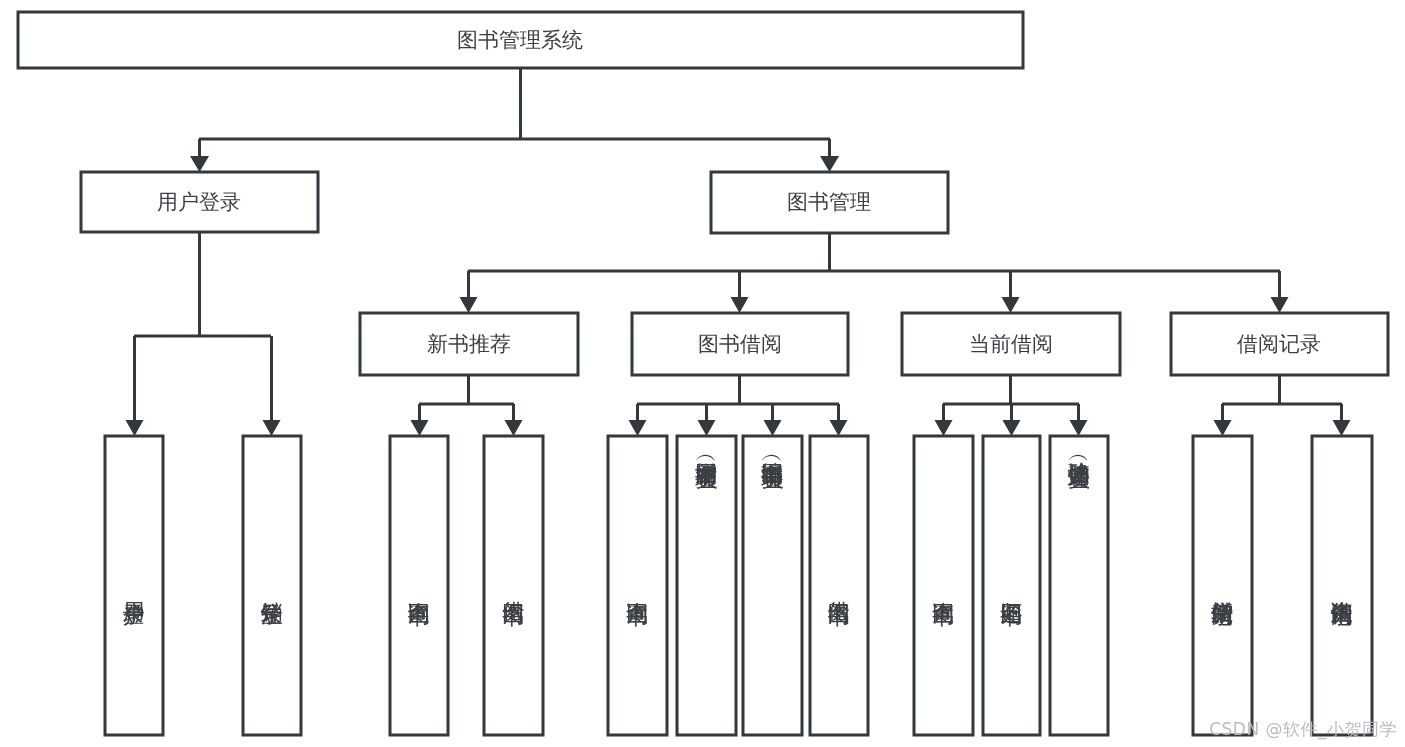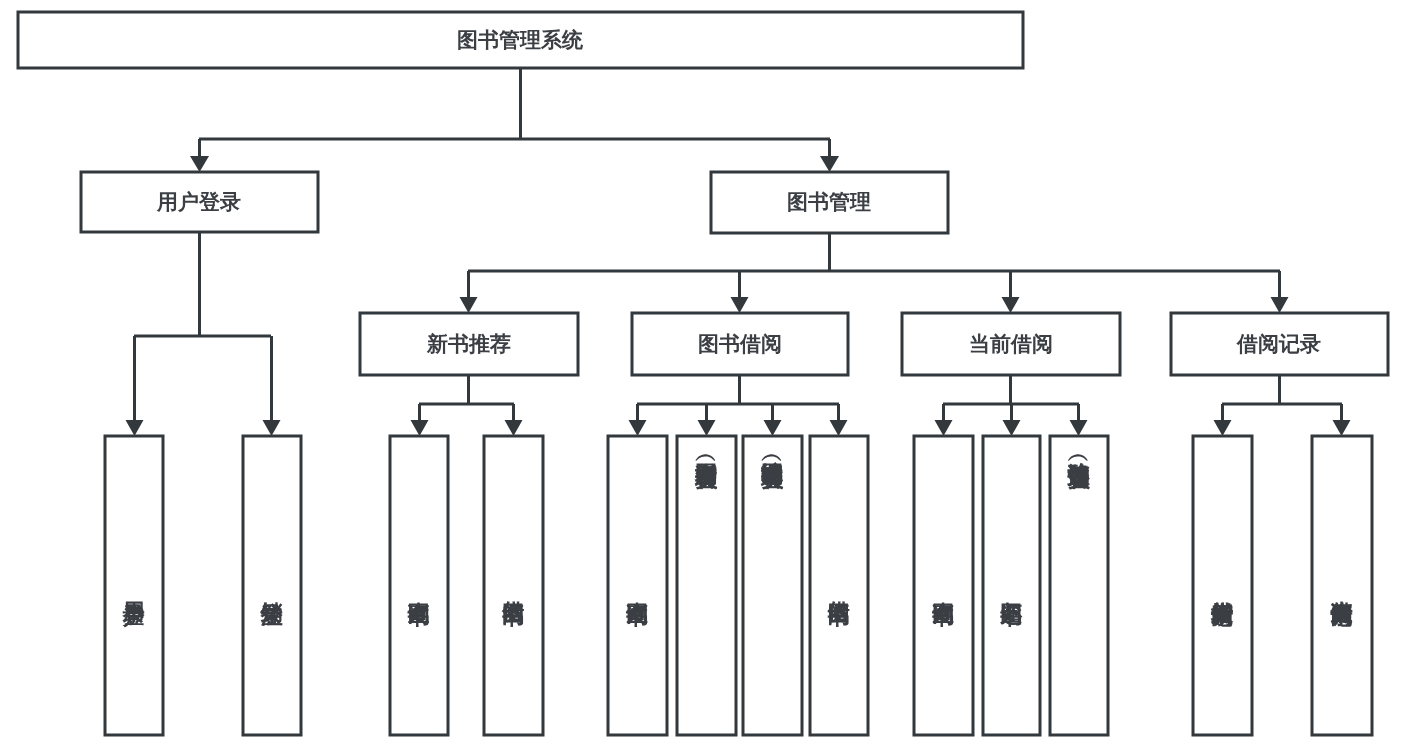--- a/index.html
+++ b/index.html
@@ -13,21 +13,20 @@
     height: 747px;
     font-family: "DejaVu Sans", "Liberation Sans", sans-serif;
     overflow: hidden;
     position: relative;
   }
   #diagram-root {
     position: relative;
     width: 1405px;
     height: 747px;
     background: #ffffff;
-    font-weight: bold;
   }
   svg#tree-svg {
     position: absolute;
     top: 0;
     left: 0;
     width: 1405px;
     height: 747px;
     display: block;
   }
   .node-rect {
@@ -221,13 +220,14 @@
   <div class="node-label-v" style="left:608px; top:436px; width:59px; height:299px;">查询图书</div>
   <div class="node-label-v" style="left:677px; top:436px; width:59px; height:299px; justify-content:flex-start; padding-top:8px; box-sizing:border-box;">新增图书（管理员）</div>
   <div class="node-label-v" style="left:743px; top:436px; width:59px; height:299px; justify-content:flex-start; padding-top:8px; box-sizing:border-box;">编辑图书（管理员）</div>
   <div class="node-label-v" style="left:810px; top:436px; width:58px; height:299px;">借阅图书</div>
   <div class="node-label-v" style="left:914px; top:436px; width:59px; height:299px;">查询图书</div>
   <div class="node-label-v" style="left:983px; top:436px; width:57px; height:299px;">归还图书</div>
   <div class="node-label-v" style="left:1050px; top:436px; width:58px; height:299px; justify-content:flex-start; padding-top:8px; box-sizing:border-box;">确认归还（管理员）</div>
   <div class="node-label-v" style="left:1193px; top:436px; width:59px; height:299px;">新增借阅记录</div>
   <div class="node-label-v" style="left:1312px; top:436px; width:60px; height:299px;">查询借阅记录</div>
 
+  <div class="watermark">CSDN @软件_小贺同学</div>
 </div>
 
 </body></html>

